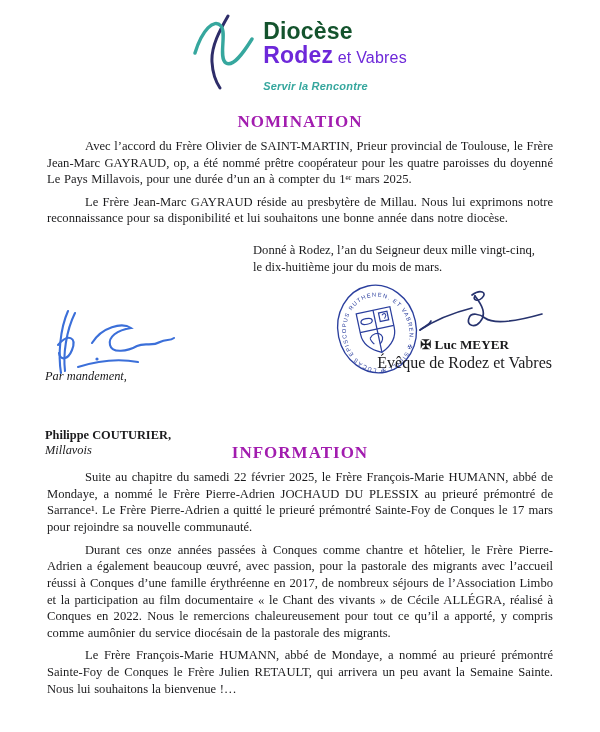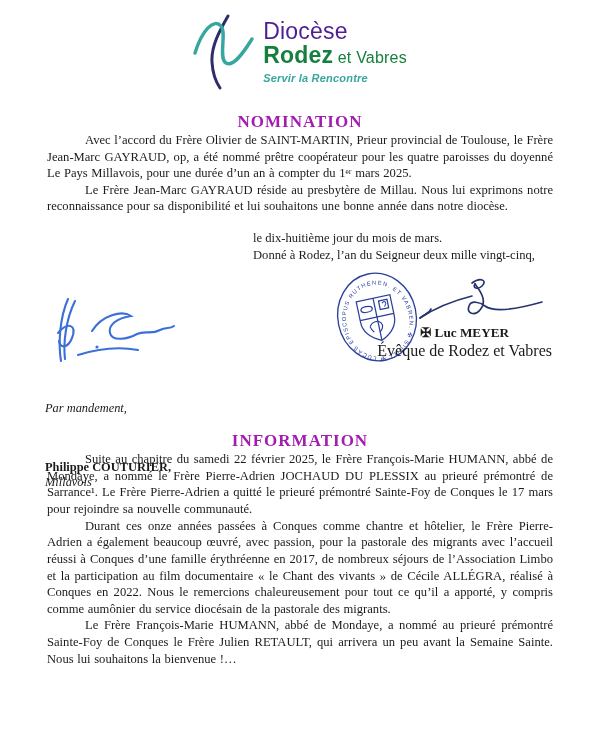--- a/index.html
+++ b/index.html
@@ -13,53 +13,53 @@
   }
   .page { padding: 0 47px; }
 
   
   .logo-header {
     display: flex; justify-content: center; align-items: flex-start;
     padding-top: 14px; height: 96px;
   }
   .logo-mark { width: 62px; height: 76px; margin-right: 8px; flex: 0 0 auto; }
   .logo-text { font-family: "Liberation Sans", "DejaVu Sans", sans-serif; padding-top: 6px; }
-  .logo-line1 { font-size: 23px; font-weight: 400; color: #4c1d95; line-height: 1.02; letter-spacing: .2px; }
-  .logo-line2 { font-size: 23px; font-weight: 600; color: #15803d; line-height: 1.05; letter-spacing: .2px; }
+  .logo-line1 { font-size: 23px; font-weight: 700; color: #14532d; line-height: 1.02; letter-spacing: .2px; }
+  .logo-line2 { font-size: 23px; font-weight: 600; color: #6d28d9; line-height: 1.05; letter-spacing: .2px; }
   .logo-line2 .suffix { font-size: 16px; font-weight: 500; }
-  .logo-tagline { font-size: 11px; font-style: italic; font-weight: 600; color: #36a79e; margin-top: 4px; letter-spacing: .2px; }
+  .logo-tagline { font-size: 11px; font-style: italic; font-weight: 600; color: #36a79e; margin-top: 12px; letter-spacing: .2px; }
 
   
   .section-title {
     text-align: center;
     color: #a21caf;
     font-weight: bold;
     font-size: 17px;
     letter-spacing: 1px;
   }
   .title-nomination { margin-top: 16px; }
   .title-information { margin-top: 16px; }
 
   
   p.body-par {
     font-size: 12.6px;
     line-height: 1.32;
     text-align: justify;
     text-indent: 38px;
-    margin-top: 0;
+    margin-top: 6px;
     word-spacing: .5px;
   }
 
   .dateline { margin-top: 15px; margin-left: 206px; font-size: 12.6px; line-height: 1.32; }
 
   
   .sig-region { position: relative; width: 600px; height: 146px; margin-top: 6px; }
   .sig-left-svg   { position: absolute; left: 48px;  top: 22px;  width: 132px; height: 76px; }
   .sig-left-block { position: absolute; left: 45px;  top: 88px;  font-size: 12.4px; line-height: 1.18; }
-  .sig-mandate    { font-style: italic; margin-top: 44px; }
+  .sig-mandate    { font-style: italic; }
   .sig-left-name  { font-weight: bold; margin-top: 44px; }
   .sig-left-title { font-style: italic; }
 
   .seal-svg       { position: absolute; left: 334px; top: 0px;   width: 86px;  height: 96px; }
   .sig-right-svg  { position: absolute; left: 410px; top: 4px;   width: 136px; height: 62px; }
   .sig-right-block{ position: absolute; right: 48px; top: 56px;  text-align: center; }
   .sig-right-name { font-weight: bold; font-size: 13.2px; }
   .sig-right-title{ font-size: 16px; line-height: 1.25; }
 </style>
 </head>
@@ -78,22 +78,22 @@
 </header>
 
 <div class="page">
 
   <h1 class="section-title title-nomination">NOMINATION</h1>
 
   <p class="body-par">Avec l’accord du Frère Olivier de SAINT-MARTIN, Prieur provincial de Toulouse, le Frère Jean-Marc GAYRAUD, op, a été nommé prêtre coopérateur pour les quatre paroisses du doyenné Le Pays Millavois, pour une durée d’un an à compter du 1ᵉʳ mars 2025.</p>
   <p class="body-par">Le Frère Jean-Marc GAYRAUD réside au presbytère de Millau. Nous lui exprimons notre reconnaissance pour sa disponibilité et lui souhaitons une bonne année dans notre diocèse.</p>
 
   <div class="dateline">
+    <div>Donné à Rodez, l’an du Seigneur deux mille vingt-cinq,</div>
     <div>le dix-huitième jour du mois de mars.</div>
-    <div>Donné à Rodez, l’an du Seigneur deux mille vingt-cinq,</div>
   </div>
 </div>
 
 <div class="sig-region">
 
   <svg class="sig-left-svg" viewBox="0 0 132 76" aria-hidden="true">
     <g fill="none" stroke="#3b6fd9" stroke-width="2.1" stroke-linecap="round">
       <path d="M20,8 C12,26 10,52 13,70"></path>
       <path d="M27,10 C18,28 15,52 17,68"></path>
       <path d="M10,42 C20,30 29,34 24,47 C20,57 12,58 11,50"></path>

